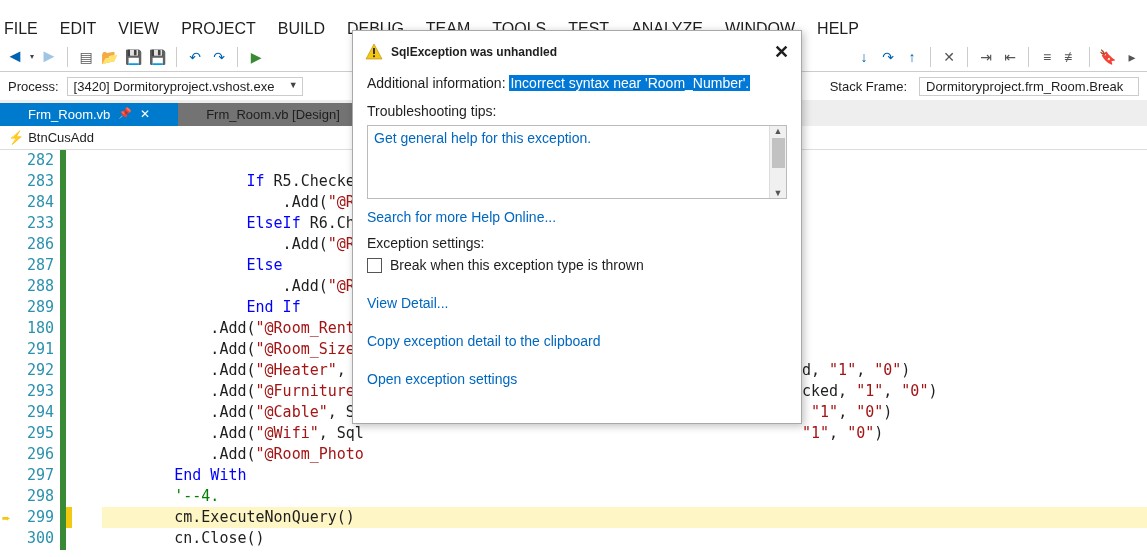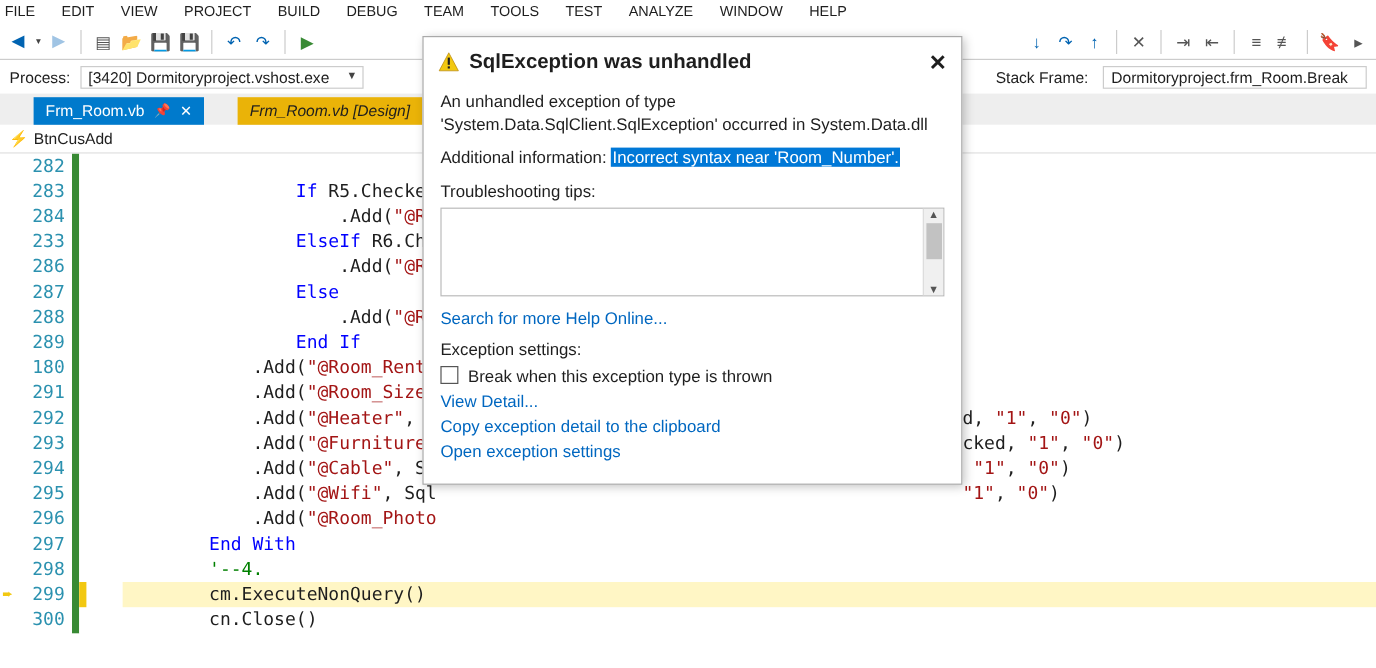--- a/index.html
+++ b/index.html
@@ -9,22 +9,22 @@
       background: #fff;
       color: #1e1e1e;
       width: 1147px;
       height: 557px;
       overflow: hidden;
       position: relative;
     }
     .menubar {
       display: flex;
       gap: 22px;
-      padding: 2px 8px 4px 4px;
-      font-size: 12px;
+      padding: 20px 8px 4px 4px;
+      font-size: 16px;
       color: #1e1e1e;
       text-transform: uppercase;
     }
     .menubar span { cursor: default; }
     .toolbar {
       display: flex;
       align-items: center;
       padding: 4px 6px;
       gap: 6px;
       height: 30px;
@@ -54,24 +54,24 @@
     .dd-arrow { position:absolute; right:4px; top:2px; font-size:9px; color:#444;}
     .sf-label { margin-left:auto; margin-right:4px; }
     .sf-box {
       border:1px solid #ccc; background:#fff; padding:1px 6px;
       width:220px; overflow:hidden; white-space:nowrap; font-size:13px;
     }
     .tabbar {
       display:flex; align-items:flex-end; background:#eee; height:26px;
     }
     .tab {
-      padding:4px 10px; font-size:13px; display:flex; gap:8px; align-items:center;margin-left:28px;
+      padding:4px 28px; font-size:13px; display:flex; gap:8px; 
     }
     .tab.active { background:#007acc; color:#fff; }
-    .tab.inactive { background:#eab308; color:#1e1e1e;font-style:italic; }
+    .tab.inactive { background:#737373; color:#1e1e1e; }
     .tab .pin { font-size:11px; }
     .tab .x { font-size:12px; }
     .dropdownbar {
       display:flex; align-items:center; background:#fff; border-bottom:1px solid #ddd;
       padding:2px 8px; height:24px; gap:6px;
     }
     .dd-event { font-size:13px; display:flex; align-items:center; gap:4px;}
     .lightning { color:#f2c811; font-size:13px; }
     .editor {
       position:relative; display:flex; height:400px; overflow:hidden;
@@ -106,21 +106,21 @@
       padding:0; z-index:100;
     }
     .popup-header {
       display:flex; align-items:center; gap:8px; padding:10px 12px 10px 12px;
     }
     .warn-icon {
       width:18px; height:18px; position:relative;
       display:inline-flex; align-items:center; justify-content:center;
     }
     .warn-icon svg { display:block; }
-    .popup-title { font-weight:bold; font-size:17px; flex:1; }
+    .popup-title { font-weight:bold; font-size:12px; flex:1; }
     .close-x { font-size:18px; font-weight:bold; cursor:default; }
     .popup-body { padding:2px 14px 14px 14px; font-size:14px; }
     .msg { margin-bottom:10px; line-height:1.35;}
     .addl { margin-bottom:12px; }
     .sel { background:#0078d7; color:#fff; padding:0 1px;}
     .sect-head { font-weight:normal; margin:10px 0 6px 0; }
     .tips-box {
       border:1px solid #bbb; height:74px; position:relative;
       padding:4px 20px 4px 6px;
     }
@@ -128,21 +128,21 @@
     .scroll-fake {
       position:absolute; right:0; top:0; width:17px; height:100%;
       background:#f0f0f0; border-left:1px solid #ddd;
       display:flex; flex-direction:column; justify-content:space-between;
       align-items:center; font-size:9px; color:#555;
     }
     .scroll-thumb { width:13px; height:30px; background:#c2c2c2; margin-top:2px;}
     .link { color:#0067c0; cursor:default; }
     .chk { display:flex; align-items:center; gap:8px; margin:4px 0 2px 0;}
     .chkbox { width:15px; height:15px; border:1px solid #555; display:inline-block;}
-    .actions .link { display:block; margin:5px 0;}
+    .actions .link { display:block; margin:22px 0;}
   </style>
 </head>
 <body>
 
 <div class="menubar">
   <span>FILE</span>
   <span>EDIT</span>
   <span>VIEW</span>
   <span>PROJECT</span>
   <span>BUILD</span>
@@ -255,29 +255,26 @@
       <svg width="18" height="18" viewBox="0 0 18 18">
           <polygon points="9,1 17,16 1,16" fill="#f2c811" stroke="#b8860b" stroke-width="0.6"></polygon>
           <rect x="8.1" y="5" width="1.8" height="6" fill="#1e1e1e"></rect>
           <rect x="8.1" y="12.3" width="1.8" height="1.8" fill="#1e1e1e"></rect>
         </svg>
     </span>
     <span class="popup-title">SqlException was unhandled</span>
     <span class="close-x">✕</span>
   </div>
   <div class="popup-body">
-    <div class="msg">
-      <span>An unhandled exception of type</span><br>
-      <span>'System.Data.SqlClient.SqlException' occurred in System.Data.dll</span>
-    </div>
     <div class="addl">
       <span>Additional information: </span><span class="sel">Incorrect syntax near 'Room_Number'.</span>
     </div>
     <div class="sect-head">Troubleshooting tips:</div>
     <div class="tips-box">
+      <a>Get general help for this exception.</a>
       <div class="scroll-fake">
         <span>▲</span>
         <div class="scroll-thumb"></div>
         <span style="flex:1"></span>
         <span>▼</span>
       </div>
     </div>
     <div class="link" style="margin-top:10px;">Search for more Help Online...</div>
     <div class="sect-head">Exception settings:</div>
     <div class="chk">

